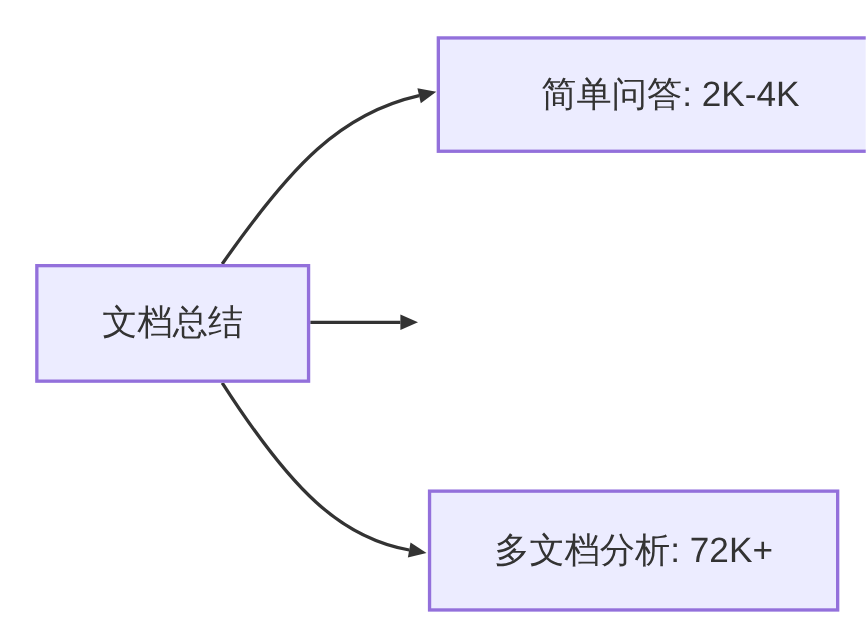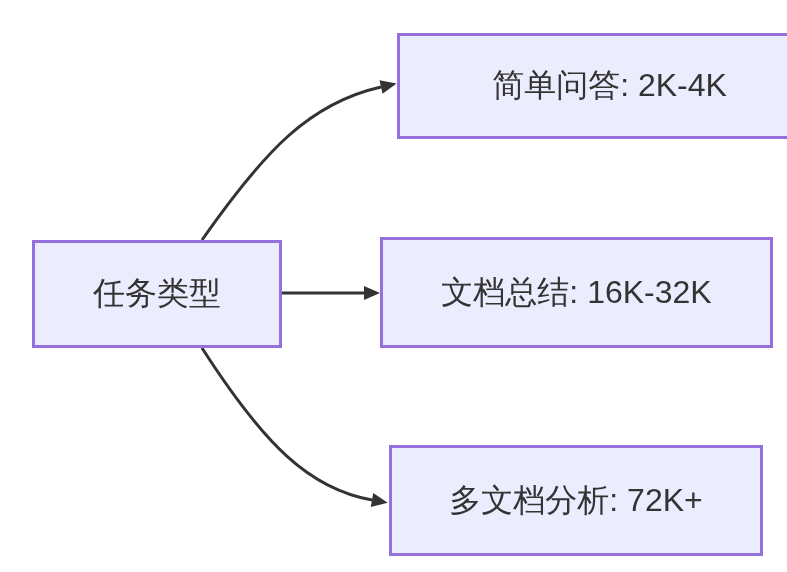--- a/index.html
+++ b/index.html
@@ -64,28 +64,25 @@
       <marker id="arrow" markerUnits="userSpaceOnUse" markerWidth="18" markerHeight="16" refX="1" refY="8" orient="auto">
         <path d="M1,1 L17,8 L1,15 Z" fill="#333333"></path>
       </marker>
     </defs>
     <path class="edge" d="M202,240 C265,150 310,103 381,87" marker-end="url(#arrow)"></path>
     <path class="edge" d="M282,293 L364,293" marker-end="url(#arrow)"></path>
     <path class="edge" d="M202,348 C265,446 310,489 372,500" marker-end="url(#arrow)"></path>
   </svg>
 
   <div class="node node-root">
-    <span>任务类型</span>
+    <span>文档总结</span>
   </div>
 
   <div class="node node-top">
     <span>简单问答: 2K-4K</span>
   </div>
 
-  <div class="node node-middle">
-    <span>文档总结: 16K-32K</span>
-  </div>
 
   <div class="node node-bottom">
     <span>多文档分析: 72K+</span>
   </div>
 
 </div>
 
 </body></html>

